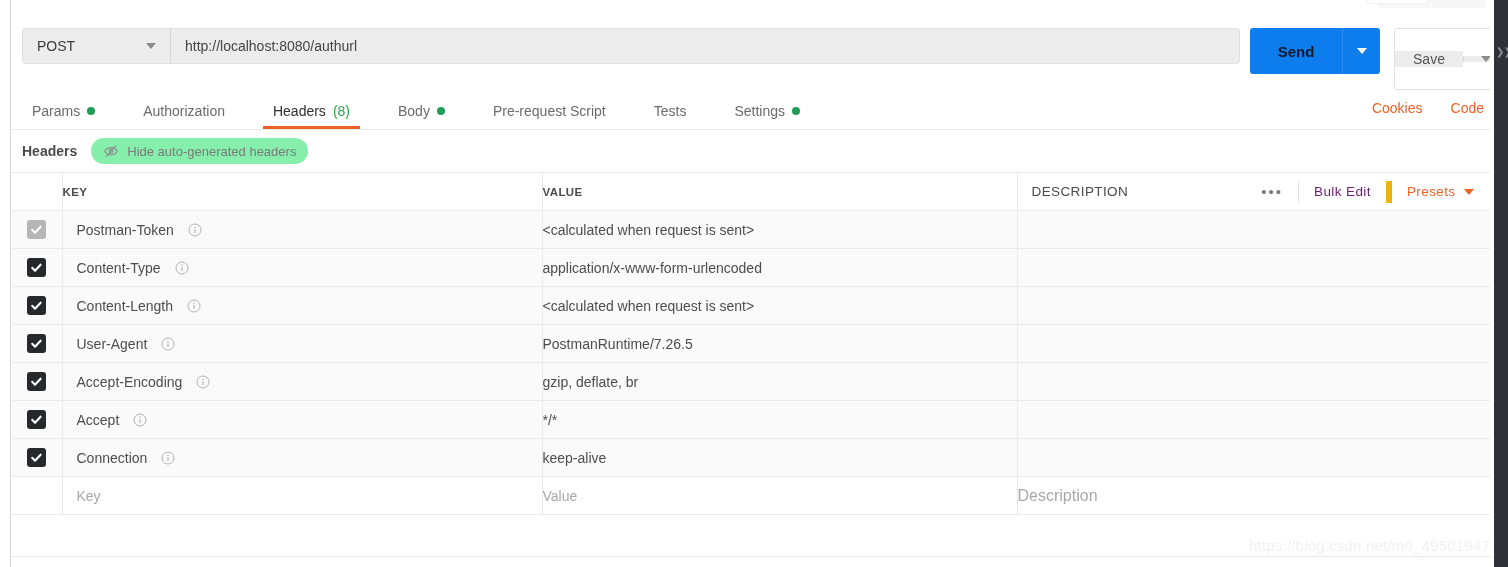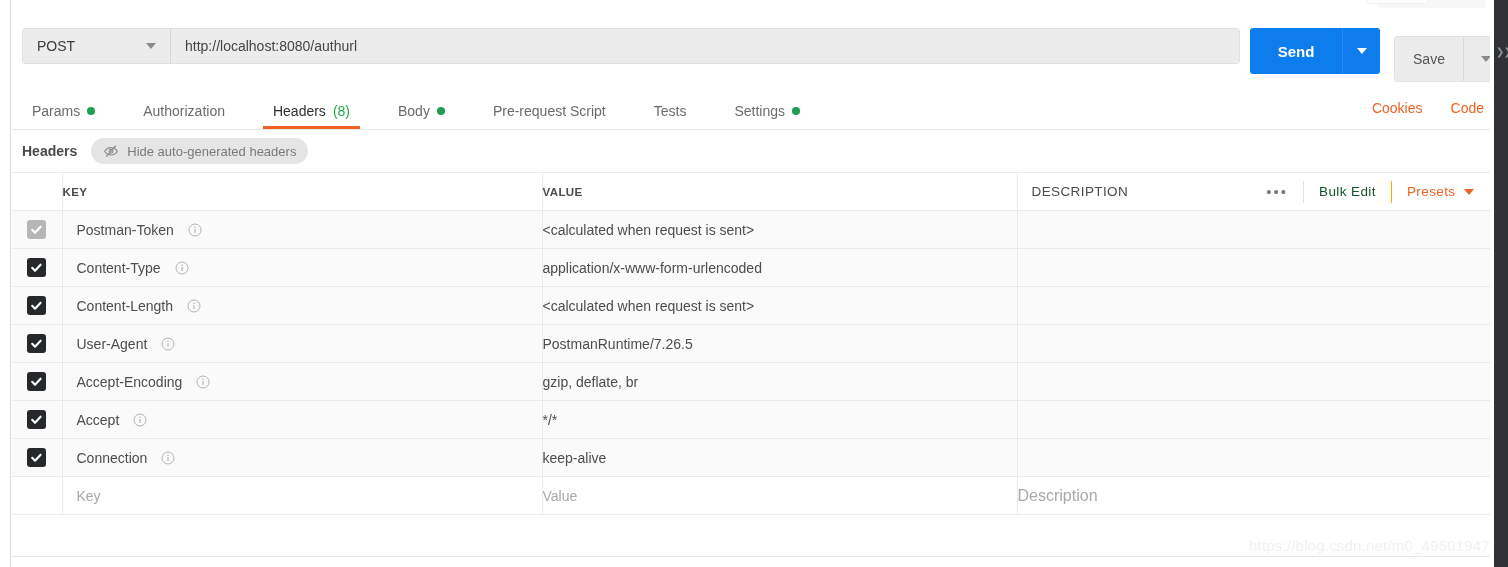--- a/index.html
+++ b/index.html
@@ -80,36 +80,36 @@
     flex: 1; display: flex; align-items: center;
     padding: 16px 14px; background: #ececec;
   }
   .url-text { font-size: 14px; color: #454545; }
 
   .send-group {
     position: absolute; left: 1228px; top: 0;
     height: 46px; display: flex; border-radius: 3px; overflow: hidden;
   }
   .send-btn {
-    width: 92px; background: #0d7ded; color: #ffffff;
+    width: 92px; background: #0d7ded; color: #0f172a;
     font-size: 15px; font-weight: bold;
     display: flex; align-items: center; justify-content: center;
     border: none; cursor: pointer; font-family: inherit;
   }
   .send-split {
     width: 38px; background: #0d7ded;
     display: flex; align-items: center; justify-content: center;
     border-left: 1px solid #2b8bef; cursor: pointer;
   }
   .send-split .caret-dn { border-top-color: #ffffff; }
 
   .save-group {
-    position: absolute; left: 1372px; top: 8px;
-    height: 46px; display: flex;
-    border: 1px solid #e2e2e2; border-radius: 3px; overflow: hidden;
+    position: absolute; left: 1372px; top: 0;
+    height: 62px; display: flex;
+    border: 1px solid #e2e2e2; border-radius: 3px; overflow: hidden; align-items: center;
   }
   .save-btn {
     width: 68px; background: #ececec; color: #555555;
     font-size: 14px; display: flex; align-items: center;
     justify-content: center; border: none; cursor: pointer;
     font-family: inherit;
   }
   .save-split {
     width: 44px; background: #ececec;
     display: flex; align-items: center; justify-content: center;
@@ -154,21 +154,21 @@
   .subbar {
     position: absolute; left: 22px; top: 137px;
     height: 28px; display: flex; align-items: center; gap: 14px;
   }
   .subbar-title {
     font-size: 14px; font-weight: bold; color: #4a4a4a;
   }
   .hide-pill {
     display: flex; align-items: center; gap: 8px;
     height: 26px; padding: 0 12px;
-    background: #e5e5e5; border-radius: 13px;
+    background: #86efac; border-radius: 13px;
     font-size: 13px; color: #7a7a7a; cursor: pointer;
   }
   .eye-slash { display: inline-block; width: 16px; height: 16px; }
 
   
   .tbl {
     position: absolute; left: 12px; top: 172px;
     width: 1482px;
     border-collapse: collapse;
     table-layout: fixed;
@@ -196,21 +196,21 @@
   }
   .th-actions > * {
     padding: 0 15px; display: flex; align-items: center;
     height: 22px; font-size: 13.5px; font-weight: normal;
   }
   .dots {
     color: #7a7a7a; letter-spacing: 2px; font-size: 15px;
     border-right: 1px solid #e2e2e2; cursor: pointer;
   }
   .bulk {
-    color: #14532d; border-right: 1px solid #eab308; cursor: pointer;
+    color: #701a75; border-right: 6px solid #eab308; cursor: pointer;
   }
   .presets {
     color: #ef6123; gap: 8px; cursor: pointer; padding-right: 20px;
   }
   .caret-orange {
     width: 0; height: 0;
     border-left: 5px solid transparent;
     border-right: 5px solid transparent;
     border-top: 6px solid #ef6123;
   }

